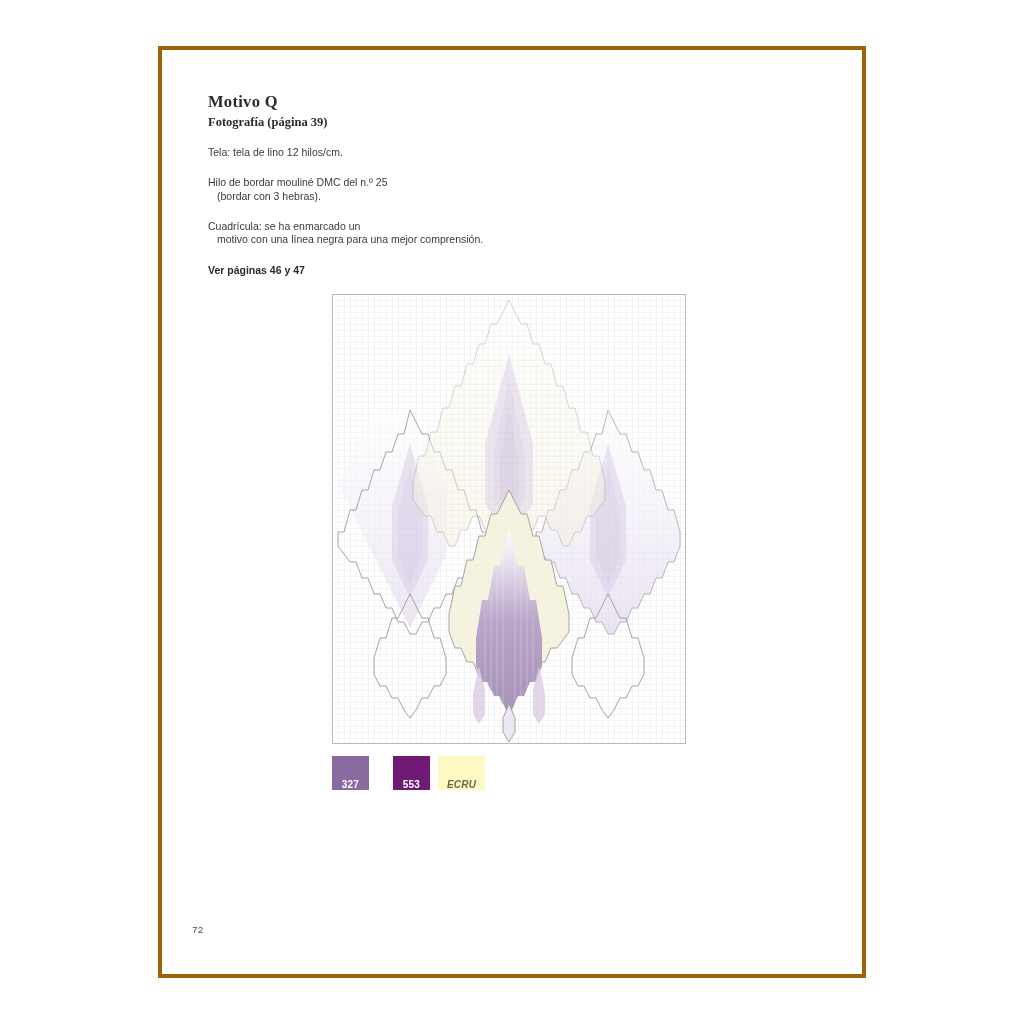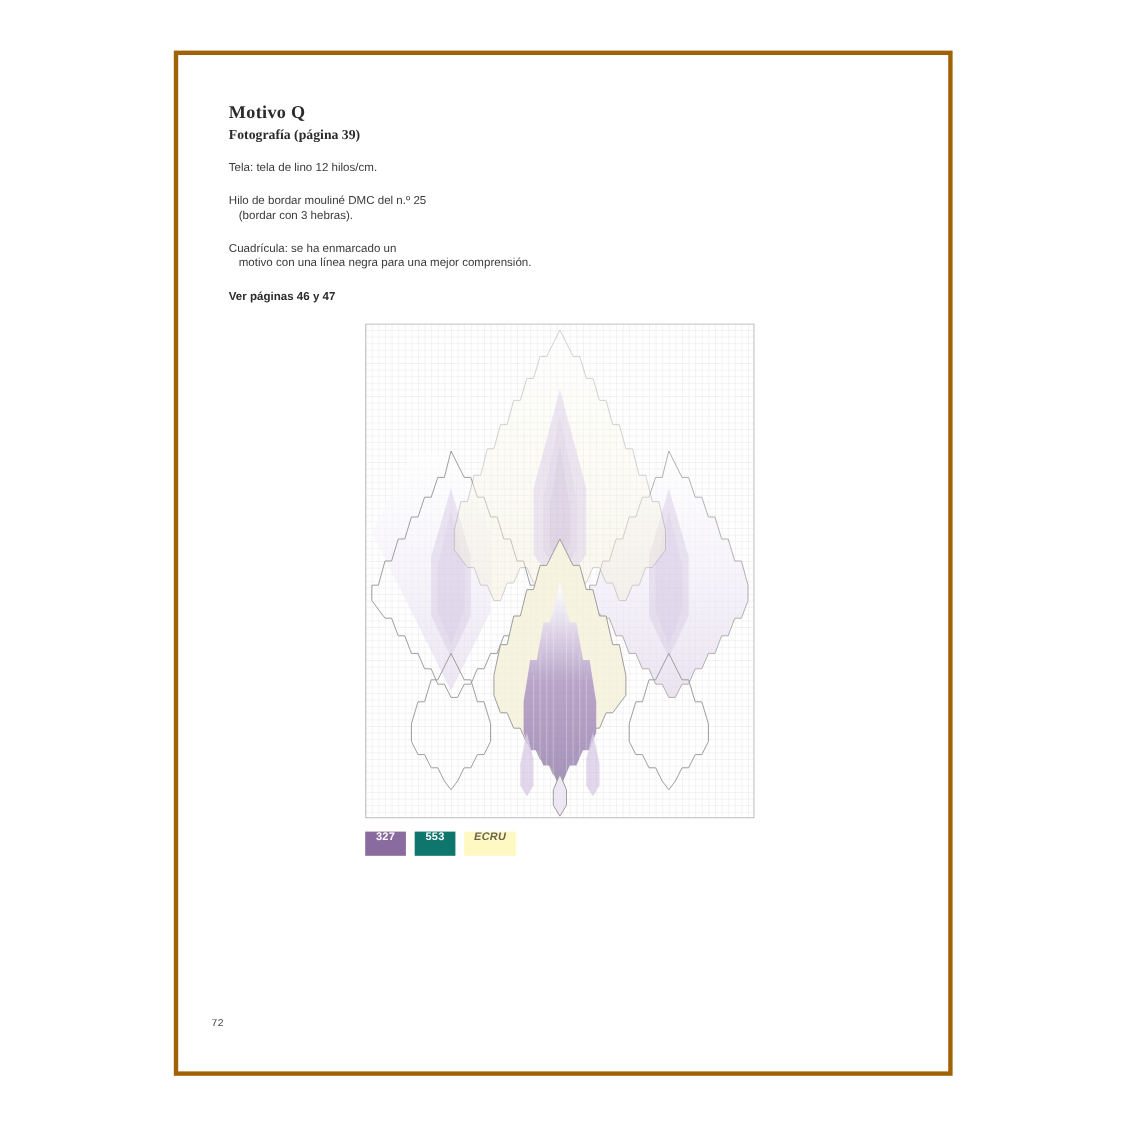--- a/index.html
+++ b/index.html
@@ -78,23 +78,23 @@
   
   .legend {
     position: absolute;
     left: 170px;
     top: 706px;
     display: flex;
     gap: 8px;
   }
   .swatch {
     min-width: 37px;
-    height: 22px;
+    height: 34px;
     display: flex;
-    align-items: flex-start;
+    align-items: flex-end;
     justify-content: center;
     font-size: 10px;
     font-weight: 700;
     letter-spacing: 0.2px;
     padding: 0 9px;
     box-sizing: border-box;
   }
   .page-number {
     position: absolute;
     left: 30px;
@@ -271,21 +271,21 @@
 
         <rect x="0.5" y="0.5" width="353" height="449" fill="url(#gridpat)" opacity="0.28" stroke="#b9b9b9" stroke-width="1"></rect>
       </svg>
     </div>
   </div>
 
   <div class="legend">
     <div class="swatch" style="background:#8a6ba0;color:#ffffff;">
       <span>327</span>
     </div>
-    <div class="swatch" style="background:#0f766e;color:#ffffff;">
+    <div class="swatch" style="background:#701a75;color:#ffffff;margin-left:16px;">
       <span>553</span>
     </div>
     <div class="swatch" style="background:#fef9c3;color:#6b6550;font-style:italic;">
       <span>ECRU</span>
     </div>
   </div>
 
   <div class="page-number">72</div>
 </div>
 

